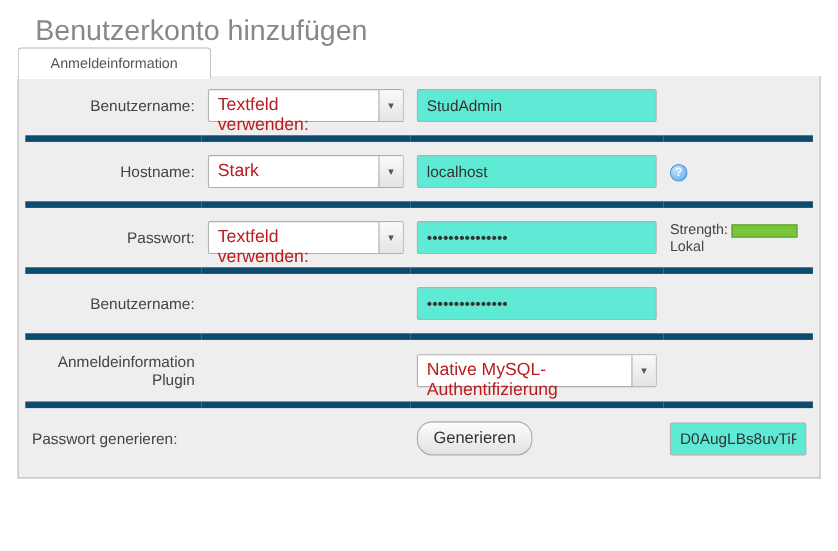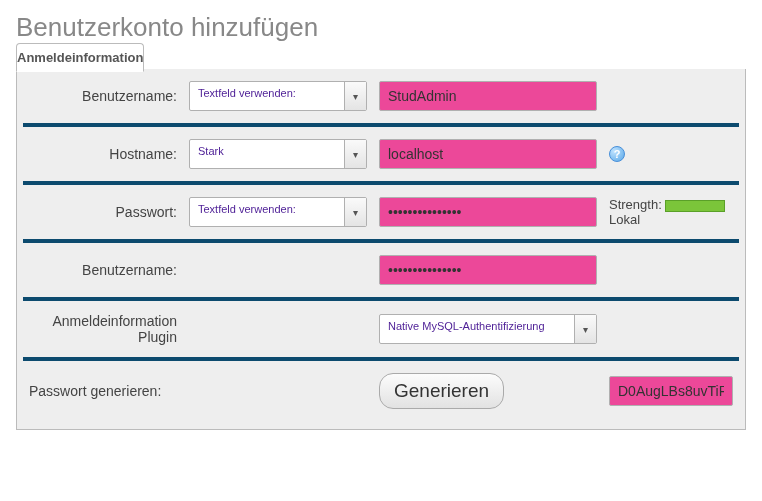--- a/index.html
+++ b/index.html
@@ -8,70 +8,70 @@
     padding: 12px 16px;
     font-family: Arial, Helvetica, sans-serif;
     background: #fff;
     color: #444;
     width: 762px;
   }
   h1.page-title {
     font-size: 26px;
     font-weight: 400;
     color: #888;
-    margin: 0 0 24px 0;
+    margin: 0 0 24px 16px;
   }
   .fieldset-wrap {
     border: 1px solid #bbb;
     background: #eee;
     padding: 0 6px 8px 6px;
     position: relative;
     border-top: none;
   }
   .tab-legend {
     position: absolute;
     top: -26px;
     left: -1px;
     background: #fff;
     border: 1px solid #bbb;
     border-bottom: 1px solid #fff;
-    padding: 6px 0;
+    padding: 6px 29px;
     font-size: 13px;
-    font-weight: bold;
+    font-weight: normal;
     color: #555;
     border-radius: 4px 4px 0 0;
   }
   .outer {
     margin-top: 26px;
   }
 
   table.frm { width: 100%; border-collapse: collapse; }
-  table.frm tr.row td { padding: 12px 6px; border-bottom: 4px solid #0c4a6e; vertical-align: middle; }
+  table.frm tr.row td { padding: 12px 6px; border-bottom: 6px solid #0c4a6e; vertical-align: middle; }
   table.frm tr.row:last-child td { border-bottom: none; }
   td.label-cell { width: 160px; text-align: right; font-size: 14px; color: #444; padding-left: 8px; }
   td.select-cell { width: 190px; }
   td.input-cell { width: 230px; }
   td.extra-cell { font-size: 13px; color: #444; }
 
   .sel-wrap {
     display: flex; align-items: stretch;
     border: 1px solid #b0b0b0; background: #fff; border-radius: 2px;
     height: 30px;
   }
-  .sel-text { flex: 1; padding: 5px 8px; font-size: 11px; color: #4c1d95; }
+  .sel-text { flex: 1; padding: 5px 8px; font-size: 16px; color: #b91c1c; }
   .sel-arrow {
     width: 22px; background: linear-gradient(#fafafa,#e4e4e4);
     border-left: 1px solid #b0b0b0;
     display: flex; align-items: center; justify-content: center;
     font-size: 10px; color: #555;
   }
 
   input.txt {
     width: 100%; height: 30px; border: 1px solid #b0b0b0;
-    padding: 4px 8px; font-size: 14px; color: #333; background: #ec4899;
+    padding: 4px 8px; font-size: 14px; color: #333; background: #5eead4;
     border-radius: 2px;
   }
   input.txt::placeholder { color: #888; }
 
   .help-icon {
     display: inline-flex; width: 16px; height: 16px; border-radius: 50%;
     background: radial-gradient(circle at 30% 30%, #bfe3ff, #5aa8e8);
     color: #fff; font-size: 11px; font-weight: bold;
     align-items: center; justify-content: center;
     border: 1px solid #4a90d9;
@@ -80,21 +80,21 @@
   .strength-bar {
     display: inline-block; width: 60px; height: 12px;
     background: #7bc53a; border: 1px solid #5aa028;
     vertical-align: middle;
   }
 
   .btn {
     display: inline-block; padding: 6px 14px;
     background: linear-gradient(#fcfcfc,#e2e2e2);
     border: 1px solid #aaa; border-radius: 14px;
-    font-size: 19px; color: #333; cursor: pointer;
+    font-size: 15px; color: #333; cursor: pointer;
   }
 
   .gen-row td { padding-top: 10px; }
   .gen-label { text-align: left; padding-right: 10px; font-size: 14px; color: #444; }
   .gen-input { width: 170px; display: inline-block; }
 </style>
 </head>
 <body>
 
 <h1 class="page-title">Benutzerkonto hinzufügen</h1>

